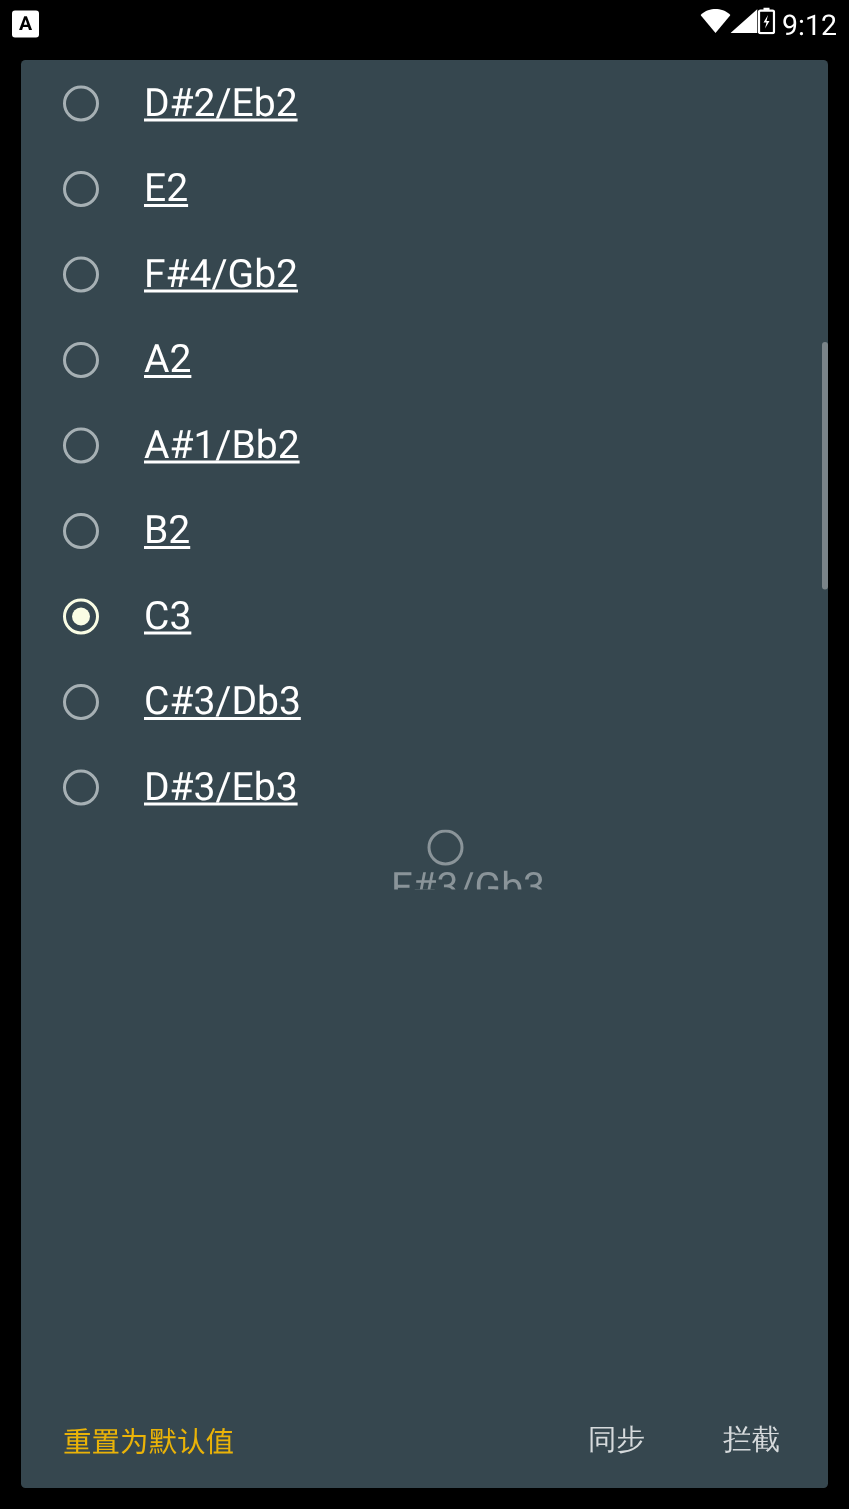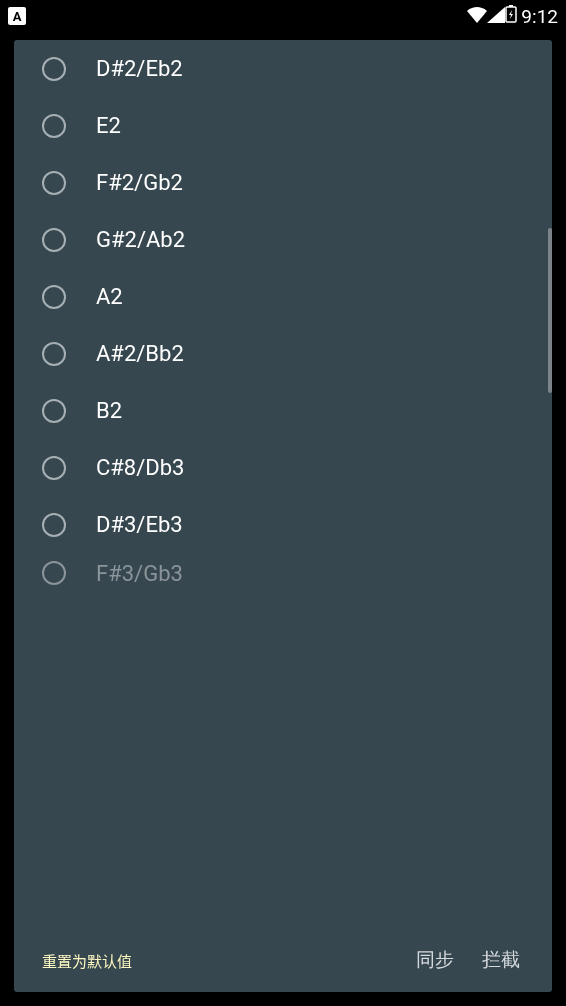--- a/index.html
+++ b/index.html
@@ -109,22 +109,23 @@
       left: 50%;
       transform: translate(-50%, -50%);
       width: 12px;
       height: 12px;
       background: #fafde4;
       border-radius: 50%;
     }
     
     .item-label {
       color: #fff;
-      font-size: 22px;
+      font-size: 26px;
       margin-left: 30px;
+      text-decoration: underline;
     }
     
     .scrollbar {
       position: absolute;
       right: 0;
       top: 188px;
       width: 4px;
       height: 165px;
       background: #7a8489;
       border-radius: 2px;
@@ -132,42 +133,43 @@
     
     .footer {
       height: 64px;
       display: flex;
       align-items: center;
       justify-content: space-between;
       padding: 0 28px 0 28px;
     }
     
     .reset-link {
-      color: #fef9c3;
-      font-size: 15px;
+      color: #eab308;
+      font-size: 19px;
       cursor: pointer;
     }
     
     .footer-buttons {
       display: flex;
-      gap: 20px;
+      gap: 44px;
     }
     
     .footer-button {
       color: #d6dadc;
       font-size: 19px;
       background: none;
       border: none;
       cursor: pointer;
       padding: 8px 4px;
     }
     
     .list-item.partial {
       height: 40px;
       overflow: hidden;
+      flex-direction: column;
     }
     
     .list-item.partial .item-label {
       color: #8a9499;
     }
     
     .list-item.partial .radio {
       border-color: #8a9499;
     }
   </style>
@@ -206,41 +208,41 @@
     <div class="list-item">
           <div class="radio"></div>
           <span class="item-label">D#2/Eb2</span>
         </div>
         <div class="list-item">
           <div class="radio"></div>
           <span class="item-label">E2</span>
         </div>
         <div class="list-item">
           <div class="radio"></div>
-          <span class="item-label">F#2/Gb2</span>
-        </div>
-        <div class="list-item">
-          <div class="radio"></div>
-          <span class="item-label">G#2/Ab2</span>
+          <span class="item-label">F#4/Gb2</span>
         </div>
         <div class="list-item">
           <div class="radio"></div>
           <span class="item-label">A2</span>
         </div>
         <div class="list-item">
           <div class="radio"></div>
-          <span class="item-label">A#2/Bb2</span>
+          <span class="item-label">A#1/Bb2</span>
         </div>
         <div class="list-item">
           <div class="radio"></div>
           <span class="item-label">B2</span>
         </div>
         <div class="list-item">
-          <div class="radio"></div>
-          <span class="item-label">C#8/Db3</span>
+          <div class="radio selected"></div>
+          <span class="item-label">C3</span>
+        </div>
+        <div class="list-item">
+          <div class="radio"></div>
+          <span class="item-label">C#3/Db3</span>
         </div>
         <div class="list-item">
           <div class="radio"></div>
           <span class="item-label">D#3/Eb3</span>
         </div>
         <div class="list-item partial">
           <div class="radio"></div>
           <span class="item-label">F#3/Gb3</span>
         </div>
       </div>

